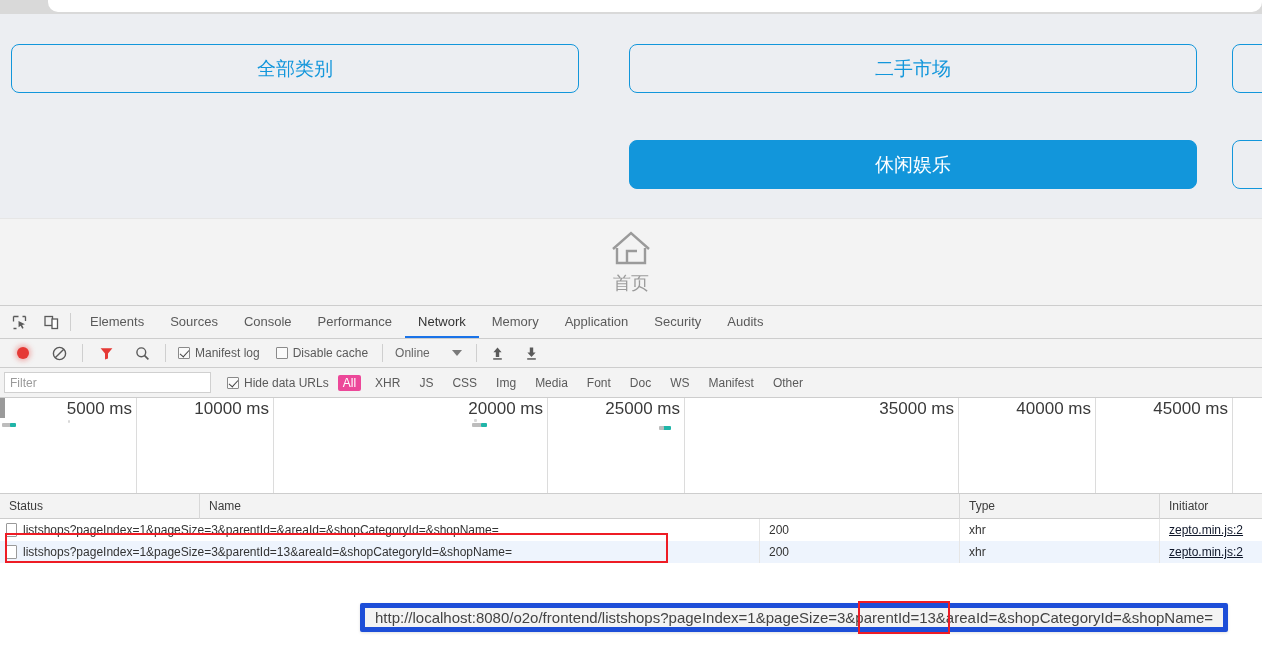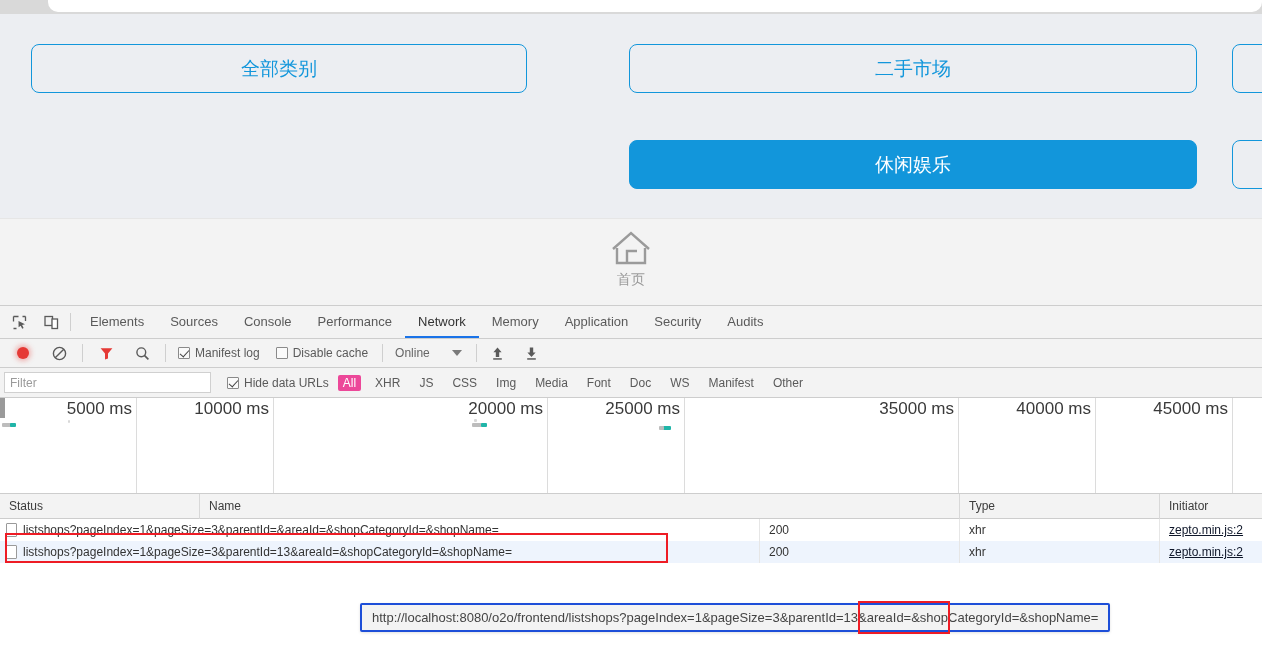--- a/index.html
+++ b/index.html
@@ -41,35 +41,35 @@
     display: flex; align-items: center; justify-content: center;
     white-space: nowrap;
   }
   .cat-btn.active {
     background: #1296db;
     color: #ffffff;
     border-color: #1296db;
   }
   .cat-r0 { top: 30px; }
   .cat-r1 { top: 126px; }
-  .cat-c0 { left: 31px; width: 496px; }
+  .cat-c0 { left: 11px; width: 568px; }
   .cat-c1 { left: 629px; width: 568px; }
   .cat-c2 { left: 1232px; width: 568px; }
 
   .home-block {
     position: absolute; left: 0; top: 218px; width: 1262px; height: 87px;
     background: #f3f3f3;
     border-top: 1px solid #e6e6e6;
     display: flex; flex-direction: column; align-items: center;
     justify-content: flex-start;
     padding-top: 10px;
   }
   .home-icon { width: 44px; height: 40px; }
   .home-label {
-    font-size: 14px; color: #9a9a9a; margin-top: 2px;
+    font-size: 18px; color: #9a9a9a; margin-top: 2px;
   }
 
   
   .devtools {
     position: absolute; left: 0; top: 305px; width: 1262px; height: 350px;
     background: #ffffff;
     border-top: 1px solid #cdcdcd;
     font-size: 12px;
     color: #5a5a5a;
   }
@@ -219,24 +219,24 @@
   
   .redbox {
     position: absolute; border: 2px solid #ee1c25;
     pointer-events: none; z-index: 30;
   }
 
   
   .tooltip {
     position: absolute; left: 360px; top: 603px;
     height: 29px; padding: 0 10px;
-    background: #f3f3f3; border: 2px solid #1d4ed8;
+    background: #f3f3f3; border: 5px solid #1d4ed8;
     border-radius: 2px;
     display: flex; align-items: center;
-    font-size: 13px; color: #444;
+    font-size: 15px; color: #444;
     white-space: nowrap;
     box-shadow: 0 1px 3px rgba(0,0,0,.12);
     z-index: 20;
   }
 </style>
 </head>
 <body>
 
 <div id="root">
 

